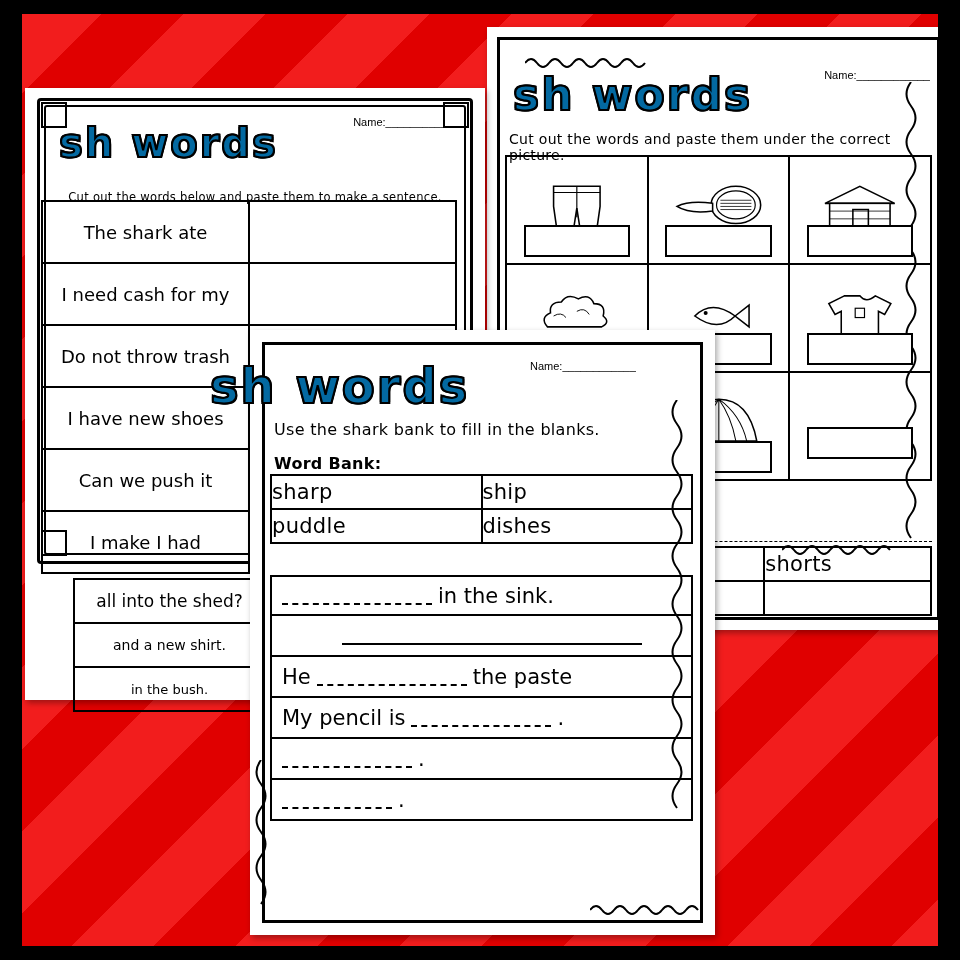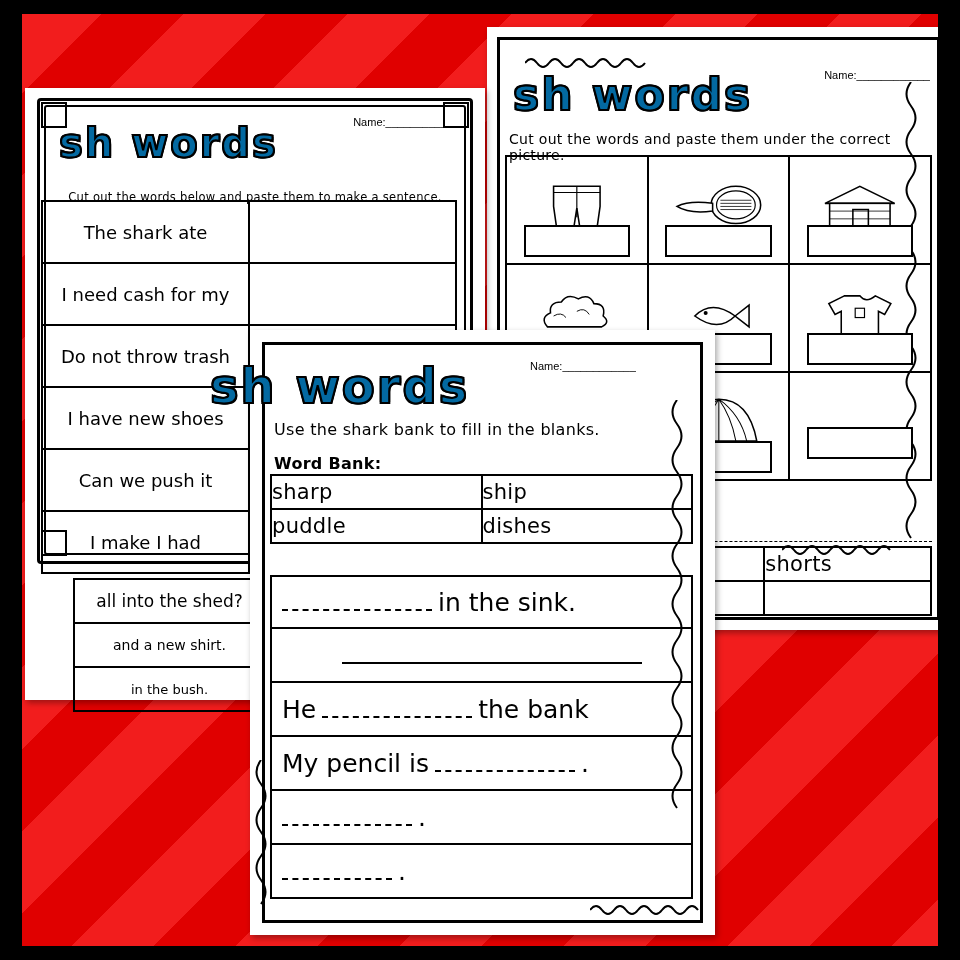--- a/index.html
+++ b/index.html
@@ -76,22 +76,22 @@
   
   #sheetB{left:487px;top:27px;width:463px;height:603px;}
   .pic-grid{border-collapse:collapse;width:100%;}
   .pic-grid td{border:2px solid #000;height:104px;width:33.33%;position:relative;}
   .ansbox{
     position:absolute;left:12%;right:12%;bottom:6px;height:28px;border:2px solid #000;background:#fff;
   }
   
   #sheetC{left:250px;top:330px;width:465px;height:605px;}
   .blank-row{
-    border:2px solid #000;border-top:none;height:54px;display:flex;align-items:center;
-    padding-left:10px;font-size:25px;font-family:"DejaVu Sans", sans-serif;
+    border:2px solid #000;border-top:none;height:41px;display:flex;align-items:center;
+    padding-left:10px;font-size:21px;font-family:"DejaVu Sans", sans-serif;
     box-sizing:border-box;gap:6px;
   }
   .dots{
     border-bottom:2px dashed #000;display:inline-block;min-width:120px;height:16px;
   }
   .solidline{border-bottom:2px solid #000;display:inline-block;min-width:120px;height:16px;}
   .wordbank-cell{
     border:2px solid #000;text-align:left;font-size:21px;font-family:"DejaVu Sans", sans-serif;
     padding:4px 0;
   }
@@ -334,21 +334,21 @@
     <div class="blank-row" style="border-top:2px solid #000">
       <span class="dots" style="min-width:150px"></span>
       <span>in the sink.</span>
     </div>
     <div class="blank-row">
       <span class="solidline" style="min-width:300px;margin-left:60px"></span>
     </div>
     <div class="blank-row">
       <span>He</span>
       <span class="dots" style="min-width:150px"></span>
-      <span>the bank</span>
+      <span>the paste</span>
     </div>
     <div class="blank-row">
       <span>My pencil is</span>
       <span class="dots" style="min-width:140px"></span>
       <span>.</span>
     </div>
     <div class="blank-row">
       <span class="dots" style="min-width:130px"></span>
       <span>.</span>
     </div>

